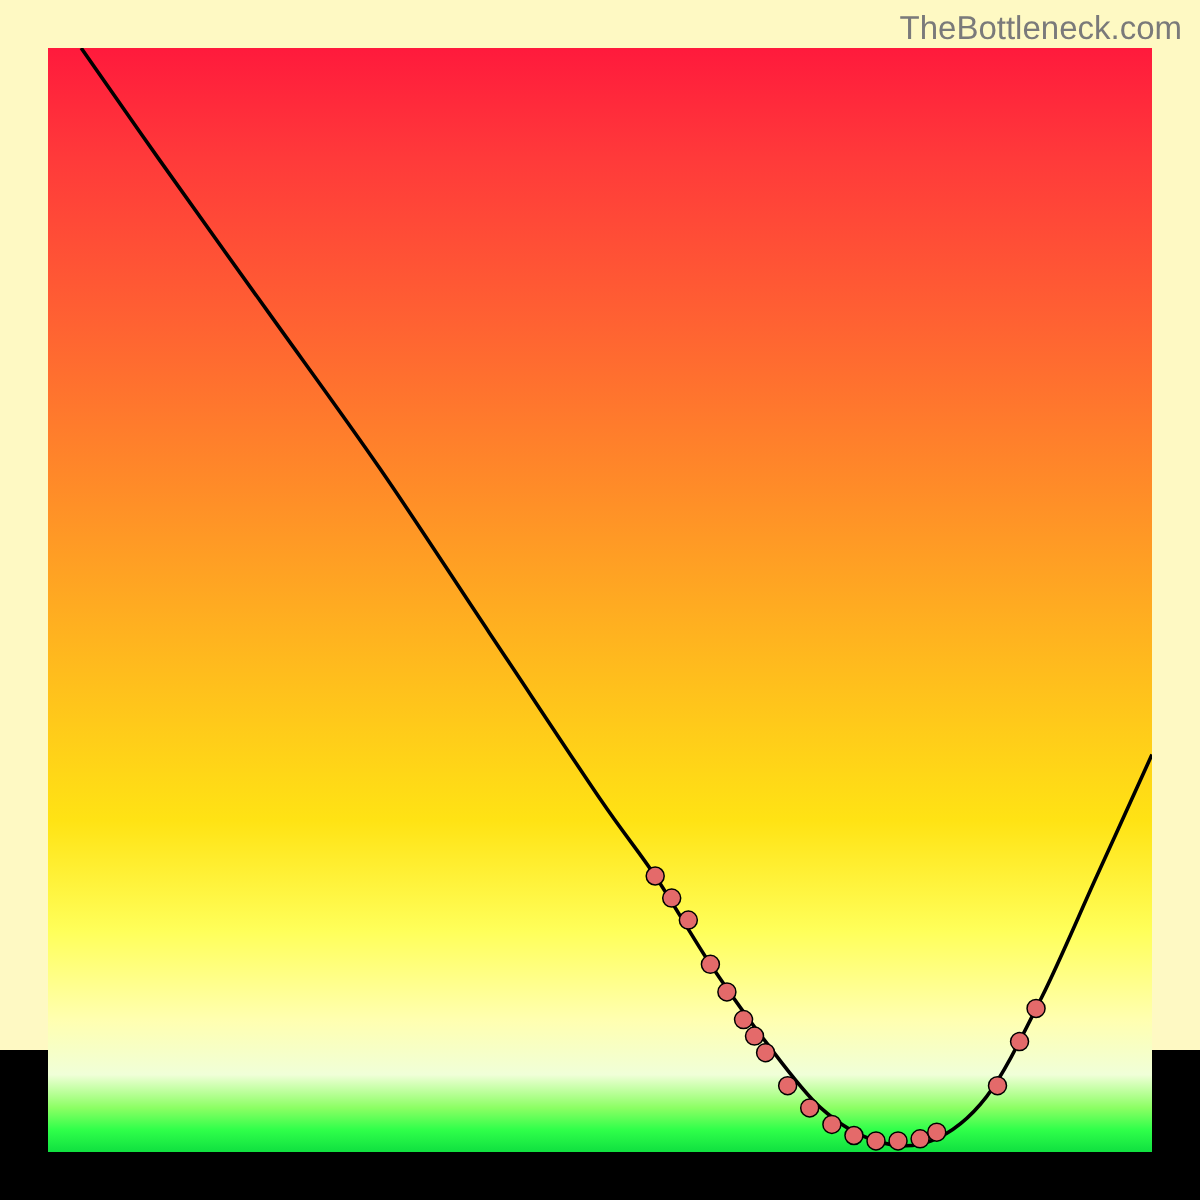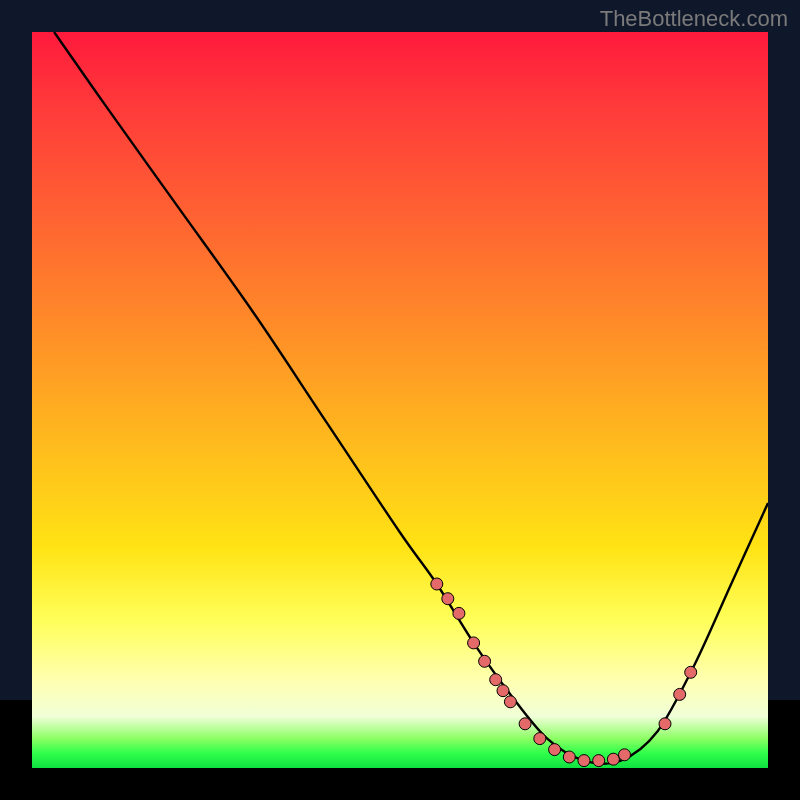--- a/index.html
+++ b/index.html
@@ -8,21 +8,21 @@
     width: 800px;
     height: 800px;
     background: #000;
     font-family: Arial, Helvetica, sans-serif;
     overflow: hidden;
   }
   .outer {
     position: relative;
     width: 800px;
     height: 700px;
-    background: #0f172a;
+    background: #fef9c3;
   }
   .plot {
     position: absolute;
     left: 32px;
     top: 32px;
     width: 736px;
     height: 736px;
     
     background: linear-gradient(
       to bottom,

